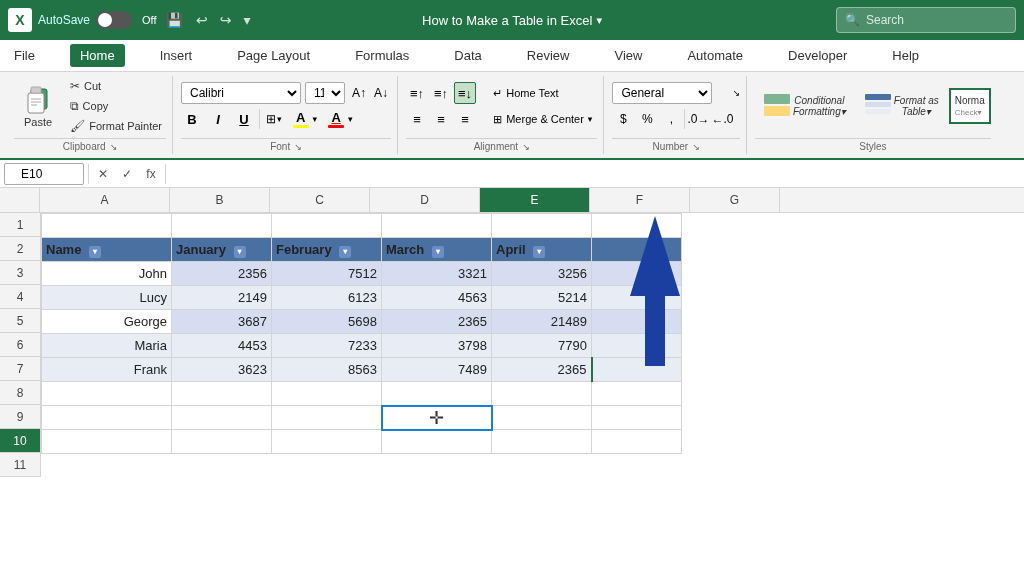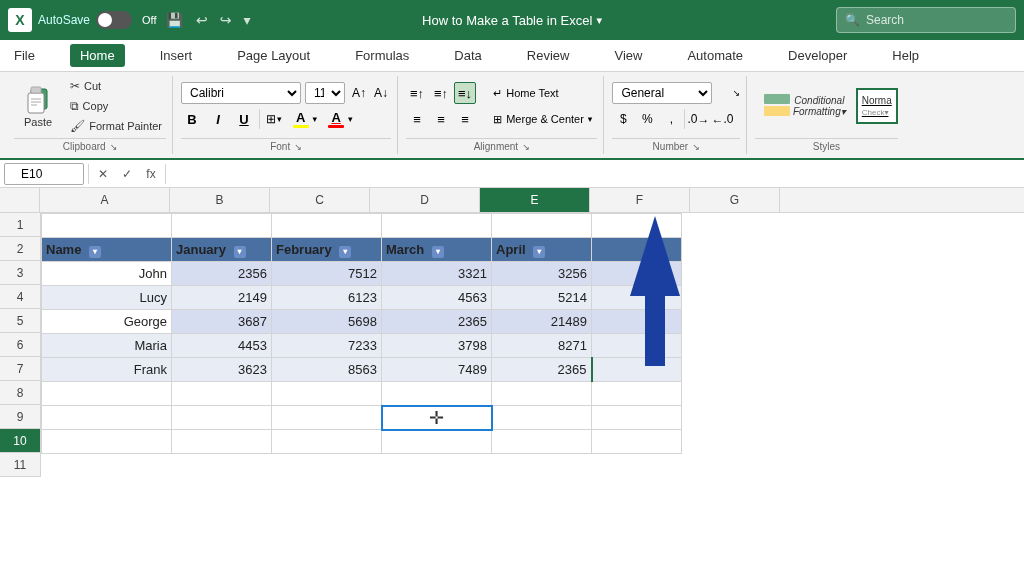--- a/index.html
+++ b/index.html
@@ -101,21 +101,21 @@
     .number-controls { display: flex; flex-direction: column; gap: 4px; }
     .number-format-select { height: 22px; border: 1px solid #aaa; border-radius: 2px; font-size: 12px; padding: 0 4px; width: 100px; background: white; }
     .number-row { display: flex; align-items: center; gap: 2px; }
     .num-btn { width: 22px; height: 22px; border: 1px solid transparent; cursor: pointer; border-radius: 2px; display: flex; align-items: center; justify-content: center; font-size: 12px; background: transparent; }
 
     
     .styles-controls { display: flex; gap: 4px; align-items: center; }
     .style-btn-large { display: flex; flex-direction: row; align-items: center; padding: 4px 6px; cursor: pointer; border-radius: 3px; font-style: italic; }
     .style-btn-icon { width: 32px; height: 28px; display: flex; align-items: center; justify-content: center; }
     .style-btn-label { font-size: 10px; color: #333; text-align: center; }
-    .normal-box { background: white; border: 2px solid #217346; width: 42px; height: 36px; display: flex; align-items: center; justify-content: center; font-size: 10px; cursor: pointer; text-decoration: underline; }
+    .normal-box { background: white; border: 2px solid #217346; width: 42px; height: 36px; display: flex; align-items: center; justify-content: center; font-size: 10px; cursor: pointer; }
 
     
     .formula-bar {
       background: #fff;
       height: 28px;
       display: flex;
       align-items: center;
       border-bottom: 1px solid #d4d4d4;
       padding: 0 4px;
       gap: 4px;
@@ -398,20 +398,30 @@
       <div class="styles-controls">
         <div class="style-btn-large">
           <div class="style-btn-icon">
             <svg width="30" height="28">
                 <rect x="2" y="2" width="26" height="10" fill="#4a9a6a" opacity="0.7" rx="1"></rect>
                 <rect x="2" y="14" width="26" height="10" fill="#ffcc44" opacity="0.7" rx="1"></rect>
               </svg>
           </div>
           <span class="style-btn-label">Conditional<br>Formatting▾</span>
         </div>
+        <div class="style-btn-large">
+          <div class="style-btn-icon">
+            <svg width="30" height="28">
+                <rect x="2" y="2" width="26" height="6" fill="#4a6fa1" rx="1"></rect>
+                <rect x="2" y="10" width="26" height="5" fill="#d6ddf0" rx="1"></rect>
+                <rect x="2" y="17" width="26" height="5" fill="#e8ecf5" rx="1"></rect>
+              </svg>
+          </div>
+          <span class="style-btn-label">Format as<br>Table▾</span>
+        </div>
         <div class="normal-box">
           <span style="font-size:10px; color:#333;">Norma<br>
             <span style="font-size:8px; color:#888;">Check▾</span>
           </span>
         </div>
       </div>
     </div>
     <div class="ribbon-group-label">
       <span>Styles</span>
     </div>
@@ -528,21 +538,21 @@
             <td class="num-cell">2365</td>
             <td class="num-cell">21489</td>
             <td></td>
           </tr>
 
           <tr class="table-data-row" style="background:#e8ecf5;">
             <td class="name-col" style="background:#e8ecf5;">Maria</td>
             <td class="num-cell" style="background:#e8ecf5;">4453</td>
             <td class="num-cell" style="background:#e8ecf5;">7233</td>
             <td class="num-cell" style="background:#e8ecf5;">3798</td>
-            <td class="num-cell" style="background:#e8ecf5;">8271</td>
+            <td class="num-cell" style="background:#e8ecf5;">7790</td>
             <td style="background:#e8ecf5;"></td>
           </tr>
 
 
           <tr class="table-data-row" style="background:#e8ecf5;">
             <td class="name-col" style="background:#e8ecf5;">Frank</td>
             <td class="num-cell" style="background:#e8ecf5;">3623</td>
             <td class="num-cell" style="background:#e8ecf5;">8563</td>
             <td class="num-cell" style="background:#e8ecf5;">7489</td>
             <td class="num-cell" style="background:#e8ecf5; border-right: 2px solid #217346;">2365</td>

